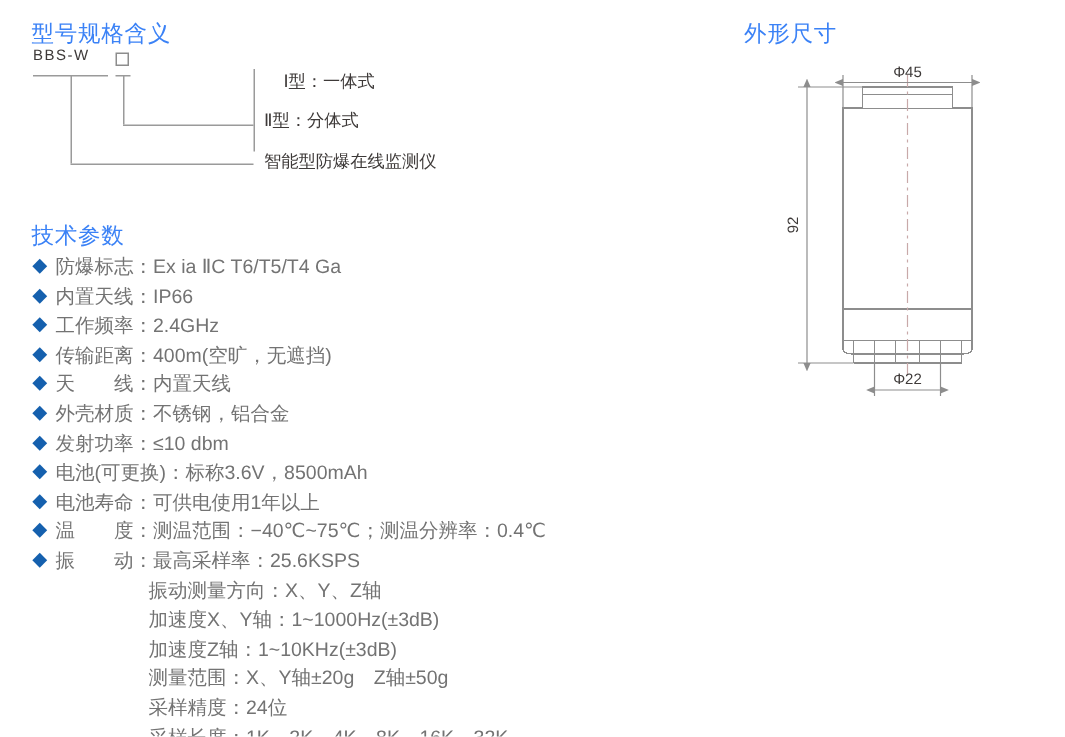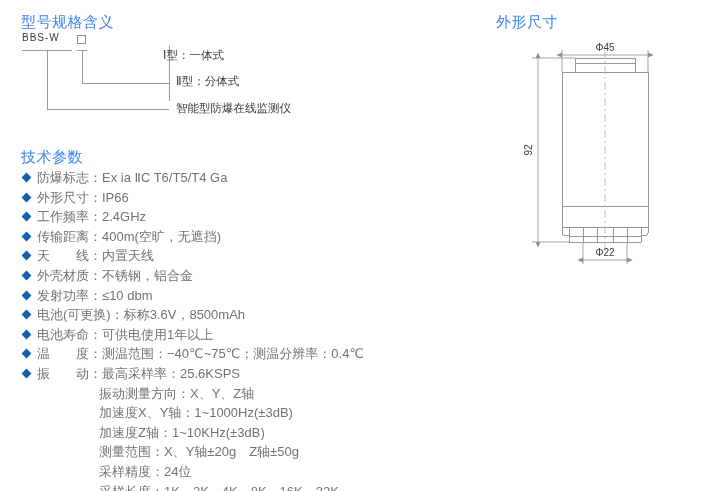--- a/index.html
+++ b/index.html
@@ -134,32 +134,32 @@
   <div class="leader v" style="left:61px; top:18px; height:33px;"></div>
 
   <div class="leader h" style="left:61px; top:51px; width:87px;"></div>
 
   <div class="leader v" style="left:148px; top:14px; height:55px;"></div>
 
   <div class="leader v" style="left:26px; top:18px; height:59px;"></div>
 
   <div class="leader h" style="left:26px; top:77px; width:122px;"></div>
 
-  <div class="leader-label" style="left:142px; top:18px;">Ⅰ型：一体式</div>
+  <div class="leader-label" style="left:168px; top:18px;">Ⅰ型：一体式</div>
 
   <div class="leader-label" style="left:155px; top:44px;">Ⅱ型：分体式</div>
 
   <div class="leader-label" style="left:155px; top:71px;">智能型防爆在线监测仪</div>
 </div>
 
 <div class="section-heading" style="left:21px; top:148px;">技术参数</div>
 
 <div id="spec-list">
     <div class="spec-row"><span class="bullet"></span><span class="spec-label">防爆标志：</span><span class="spec-value">Ex ia ⅡC T6/T5/T4 Ga</span></div>
-    <div class="spec-row"><span class="bullet"></span><span class="spec-label">外形尺寸：</span><span class="spec-value">IP66</span></div>
+    <div class="spec-row"><span class="bullet"></span><span class="spec-label">内置天线：</span><span class="spec-value">IP66</span></div>
     <div class="spec-row"><span class="bullet"></span><span class="spec-label">工作频率：</span><span class="spec-value">2.4GHz</span></div>
     <div class="spec-row"><span class="bullet"></span><span class="spec-label">传输距离：</span><span class="spec-value">400m(空旷，无遮挡)</span></div>
     <div class="spec-row"><span class="bullet"></span><span class="spec-label">天　　线：</span><span class="spec-value">内置天线</span></div>
     <div class="spec-row"><span class="bullet"></span><span class="spec-label">外壳材质：</span><span class="spec-value">不锈钢，铝合金</span></div>
     <div class="spec-row"><span class="bullet"></span><span class="spec-label">发射功率：</span><span class="spec-value">≤10 dbm</span></div>
     <div class="spec-row"><span class="bullet"></span><span class="spec-label">电池(可更换)：</span><span class="spec-value">标称3.6V，8500mAh</span></div>
     <div class="spec-row"><span class="bullet"></span><span class="spec-label">电池寿命：</span><span class="spec-value">可供电使用1年以上</span></div>
     <div class="spec-row"><span class="bullet"></span><span class="spec-label">温　　度：</span><span class="spec-value">测温范围：−40℃~75℃；测温分辨率：0.4℃</span></div>
     <div class="spec-row"><span class="bullet"></span><span class="spec-label">振　　动：</span><span class="spec-value">最高采样率：25.6KSPS</span></div>
     <div class="spec-row sub"><span class="spec-value">振动测量方向：X、Y、Z轴</span></div>

